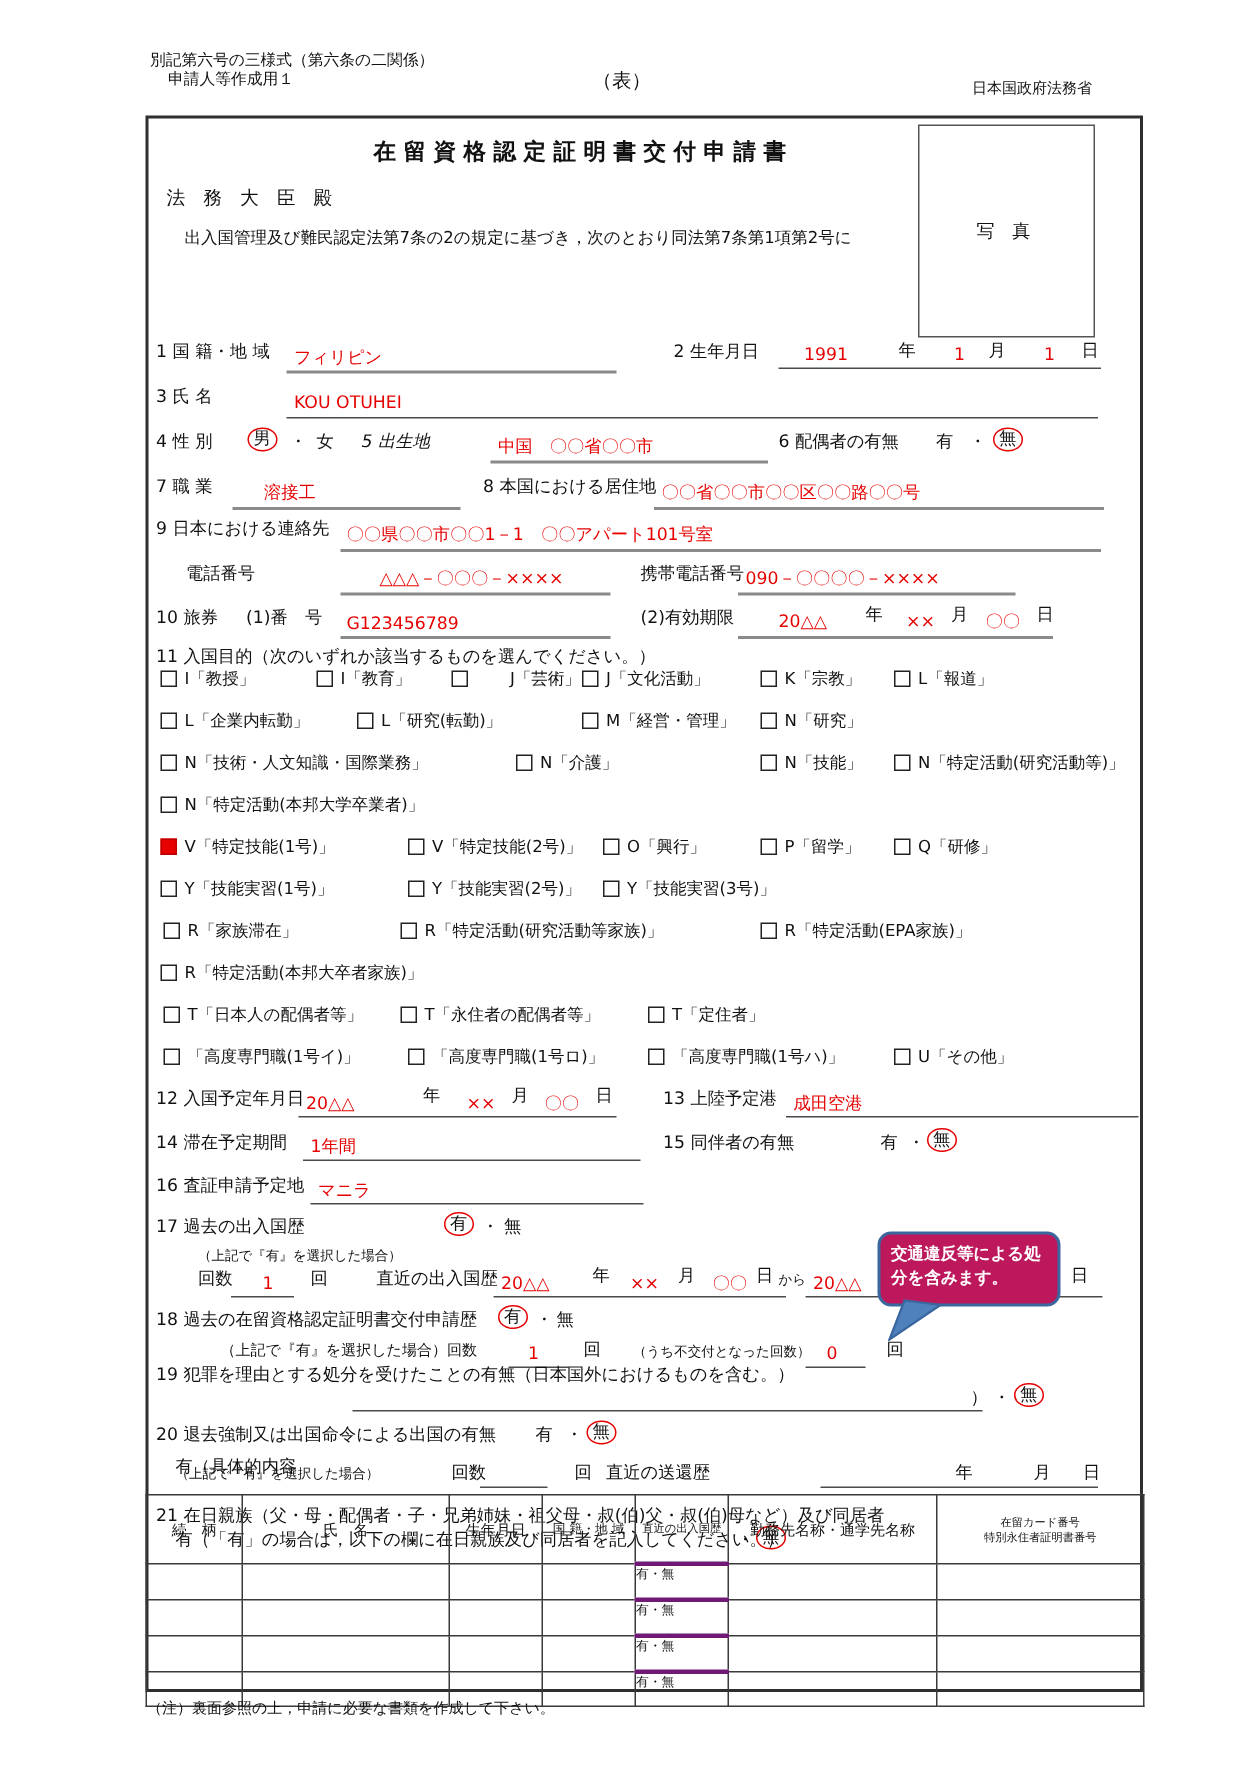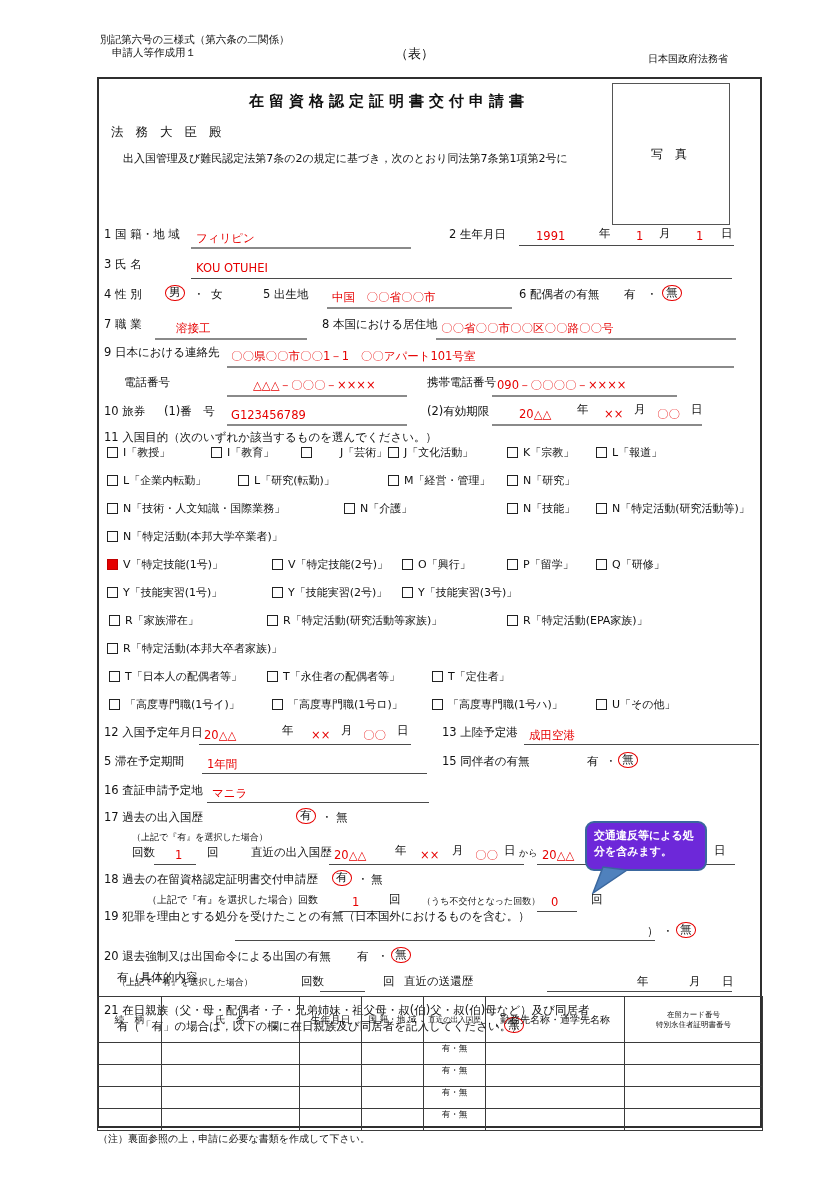--- a/index.html
+++ b/index.html
@@ -14,29 +14,29 @@
   .ul{position:absolute;height:2px;background:#8a8a8a;}
   .ul.dark{height:1px;background:#4a4a4a;}
   .circ{display:inline-block;border:1.6px solid #e60000;border-radius:50%;padding:0 3px 1px 3px;line-height:1.1;}
   .cb{position:absolute;font-size:11px;white-space:nowrap;display:flex;align-items:center;gap:5px;}
   .box{display:inline-block;width:9px;height:9px;border:1.3px solid #222;background:#fff;flex:none;}
   .cb.checked .box{background:#e60000;border-color:#c00000;}
   .cbl{font-weight:normal;}
   #photo{position:absolute;left:513px;top:4px;width:116px;height:140px;border:1.4px solid #555;
          display:flex;align-items:center;justify-content:center;font-size:12px;letter-spacing:4px;}
   #title{position:absolute;left:0;top:13px;width:580px;text-align:center;font-size:15px;font-weight:bold;letter-spacing:5px;}
-  #bubble{position:absolute;left:486px;top:742px;width:122px;height:50px;background:#6d28d9;border:2px solid #3a679e;
+  #bubble{position:absolute;left:486px;top:742px;width:122px;height:50px;background:#be185d;border:2px solid #3a679e;
           border-radius:9px;color:#fff;font-size:11px;font-weight:bold;line-height:1.45;padding:5px 7px;box-sizing:border-box;white-space:normal;}
   #bubble svg{position:absolute;left:4px;bottom:-25px;}
   table.fam{position:absolute;left:-2px;top:917px;width:665px;height:134px;border-collapse:collapse;table-layout:fixed;}
   table.fam th,table.fam td{border:1px solid #3a3a3a;padding:0;margin:0;overflow:hidden;}
   table.fam th{font-weight:normal;font-size:10px;text-align:center;vertical-align:middle;}
   table.fam th.tiny{font-size:7.5px;}
   table.fam tr.data td{border-top:1px dashed #707070;height:21px;}
-  table.fam tr.data td.aru{border-top:1px solid #701a75;font-size:8.5px;text-align:center;vertical-align:top;}
+  table.fam tr.data td.aru{border-top:3px solid #701a75;font-size:8.5px;text-align:left;vertical-align:top;}
 </style>
 </head>
 <body>
 <div id="page">
 
 <div class="abs hdr" style="left:100px;top:33px;">別記第六号の三様式（第六条の二関係）</div>
 <div class="abs hdr" style="left:112px;top:46px;">申請人等作成用１</div>
 <div class="abs" style="left:395px;top:45px;font-size:13px;">（表）</div>
 <div class="abs" style="left:648px;top:52px;font-size:10px;">日本国政府法務省</div>
 
@@ -63,21 +63,21 @@
   <i class="ul dark" style="left:420px;top:166px;width:215px;"></i>
 
   <div class="lbl" style="left:5px;top:178px;">3 氏 名</div>
   <div class="lbl red" style="left:97px;top:182px;">KOU OTUHEI</div>
   <i class="ul dark" style="left:92px;top:199px;width:541px;"></i>
 
   <div class="lbl" style="left:5px;top:208px;">4 性 別</div>
   <div class="lbl" style="left:66px;top:206px;"><span class="circ">男</span></div>
   <div class="lbl" style="left:94px;top:208px;">・</div>
   <div class="lbl" style="left:112px;top:208px;">女</div>
-  <div class="lbl" style="left:164px;top:208px;">5 出生地</div>
+  <div class="lbl" style="left:142px;top:208px;font-style:italic;">5 出生地</div>
   <div class="lbl red" style="left:233px;top:211px;">中国　〇〇省〇〇市</div>
   <i class="ul" style="left:228px;top:228px;width:185px;"></i>
   <div class="lbl" style="left:420px;top:208px;">6 配偶者の有無</div>
   <div class="lbl" style="left:525px;top:208px;">有</div>
   <div class="lbl" style="left:547px;top:208px;">・</div>
   <div class="lbl" style="left:563px;top:206px;"><span class="circ">無</span></div>
 
   <div class="lbl" style="left:5px;top:238px;">7 職 業</div>
   <div class="lbl red" style="left:60px;top:242px;margin-left:17px;">溶接工</div>
   <i class="ul" style="left:56px;top:259px;width:152px;"></i>
@@ -261,21 +261,21 @@
   <div class="lbl" style="left:183px;top:644px;">年</div>
   <div class="lbl red" style="left:212px;top:649px;">××</div>
   <div class="lbl" style="left:242px;top:644px;">月</div>
   <div class="lbl red" style="left:264px;top:649px;">〇〇</div>
   <div class="lbl" style="left:298px;top:644px;">日</div>
   <i class="ul dark" style="left:100px;top:665px;width:212px;"></i>
   <div class="lbl" style="left:343px;top:646px;">13 上陸予定港</div>
   <div class="lbl red" style="left:430px;top:649px;">成田空港</div>
   <i class="ul dark" style="left:425px;top:665px;width:235px;"></i>
 
-  <div class="lbl" style="left:5px;top:675px;">5 滞在予定期間</div>
+  <div class="lbl" style="left:5px;top:675px;">14 滞在予定期間</div>
   <div class="lbl red" style="left:108px;top:678px;">1年間</div>
   <i class="ul dark" style="left:103px;top:694px;width:225px;"></i>
   <div class="lbl" style="left:343px;top:675px;">15 同伴者の有無</div>
   <div class="lbl" style="left:488px;top:675px;">有</div>
   <div class="lbl" style="left:506px;top:675px;">・</div>
   <div class="lbl" style="left:519px;top:673px;"><span class="circ">無</span></div>
 
   <div class="lbl" style="left:5px;top:704px;">16 査証申請予定地</div>
   <div class="lbl red" style="left:113px;top:707px;">マニラ</div>
   <i class="ul dark" style="left:108px;top:723px;width:222px;"></i>

